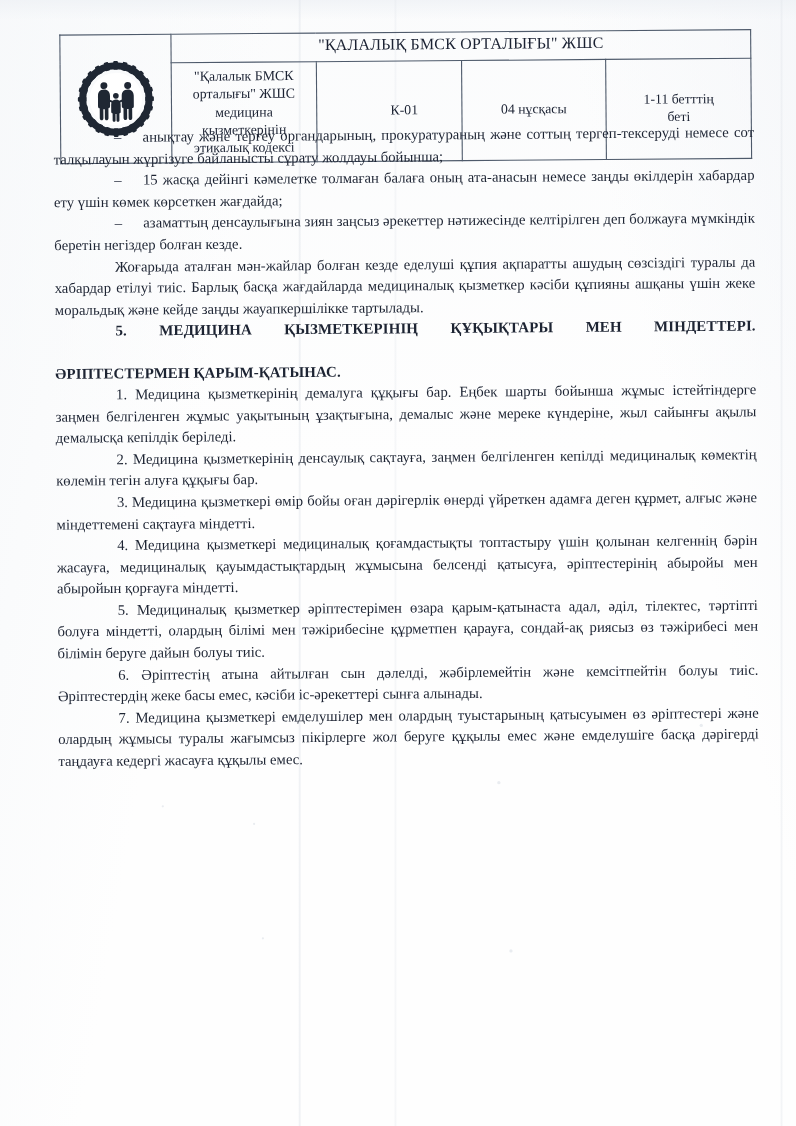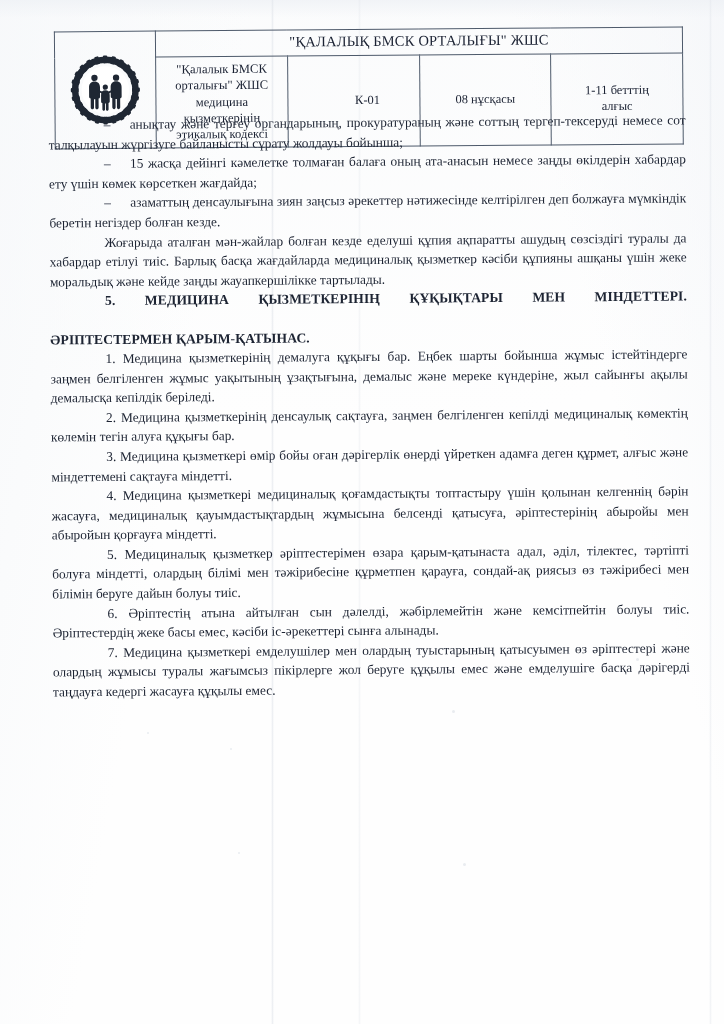--- a/index.html
+++ b/index.html
@@ -287,24 +287,24 @@
           </svg>
         </td>
         <td class="org-title-cell" colspan="4">"ҚАЛАЛЫҚ БМСК ОРТАЛЫҒЫ" ЖШС</td>
       </tr>
       <tr>
         <td class="doc-name-cell">
           <span>"Қалалык БМСК орталығы" ЖШС</span><br>
           <span>медицина қызметкерінің этикалық кодексі</span>
         </td>
         <td class="code-cell">К-01</td>
-        <td class="version-cell">08 нұсқасы</td>
+        <td class="version-cell">04 нұсқасы</td>
         <td class="pages-cell">
           <span>1-11 бетттің</span><br>
-          <span>алғыс</span>
+          <span>беті</span>
         </td>
       </tr>
     </tbody>
       </table>
 
     <div class="body-text">
 
       <p class="dash-item"><span class="dash">–</span><span>анықтау және тергеу органдарының, прокуратураның және соттың тергеп-тексеруді немесе сот талқылауын жүргізуге байланысты сұрату жолдауы бойынша;</span></p>
 
       <p class="dash-item"><span class="dash">–</span><span>15 жасқа дейінгі кәмелетке толмаған балаға оның ата-анасын немесе заңды өкілдерін хабардар ету үшін көмек көрсеткен жағдайда;</span></p>

